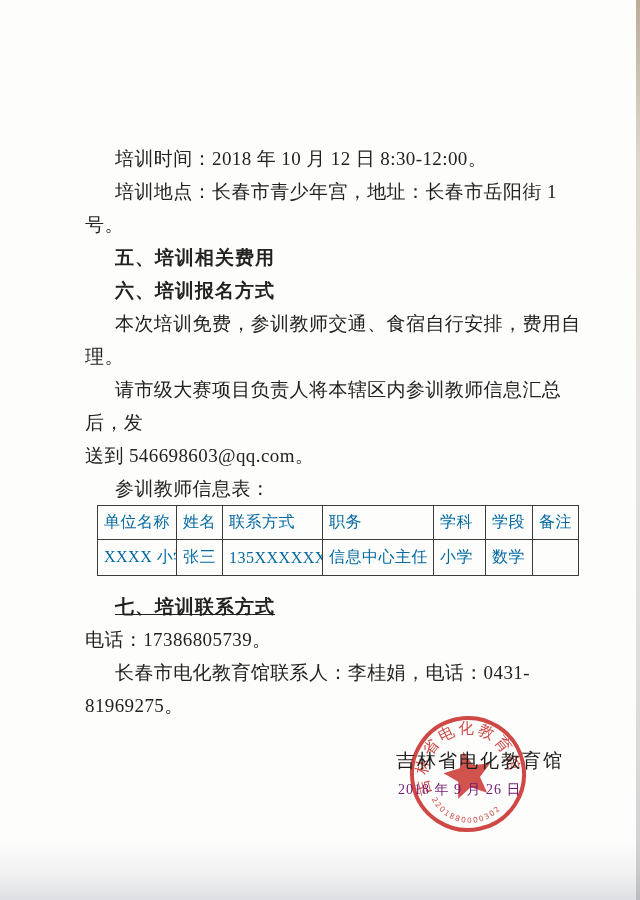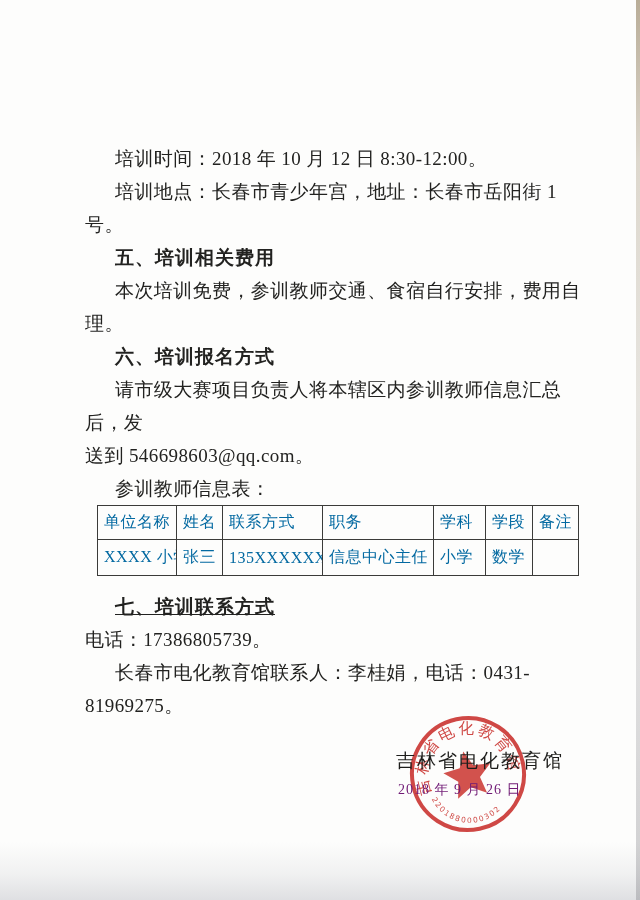--- a/index.html
+++ b/index.html
@@ -84,22 +84,22 @@
 </style>
 </head>
 <body>
 
 <div class="page">
 
   <div class="doc">
     <p class="indent">培训时间：2018 年 10 月 12 日 8:30-12:00。</p>
     <p class="indent">培训地点：长春市青少年宫，地址：长春市岳阳街 1 号。</p>
     <p class="indent heading">五、培训相关费用</p>
+    <p class="indent heading">六、培训报名方式</p>
     <p class="indent">本次培训免费，参训教师交通、食宿自行安排，费用自理。</p>
-    <p class="indent heading">六、培训报名方式</p>
     <p class="indent">请市级大赛项目负责人将本辖区内参训教师信息汇总后，发</p>
     <p>送到 546698603@qq.com。</p>
     <p class="indent">参训教师信息表：</p>
 
     <table class="info">
       <colgroup>
         <col class="c0">
           <col class="c1">
           <col class="c2">
           <col class="c3">

